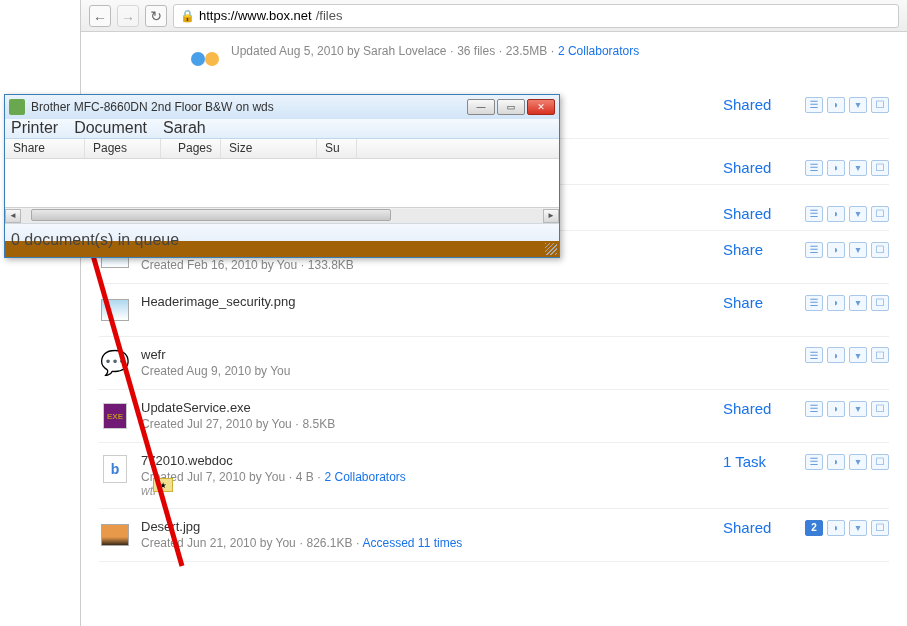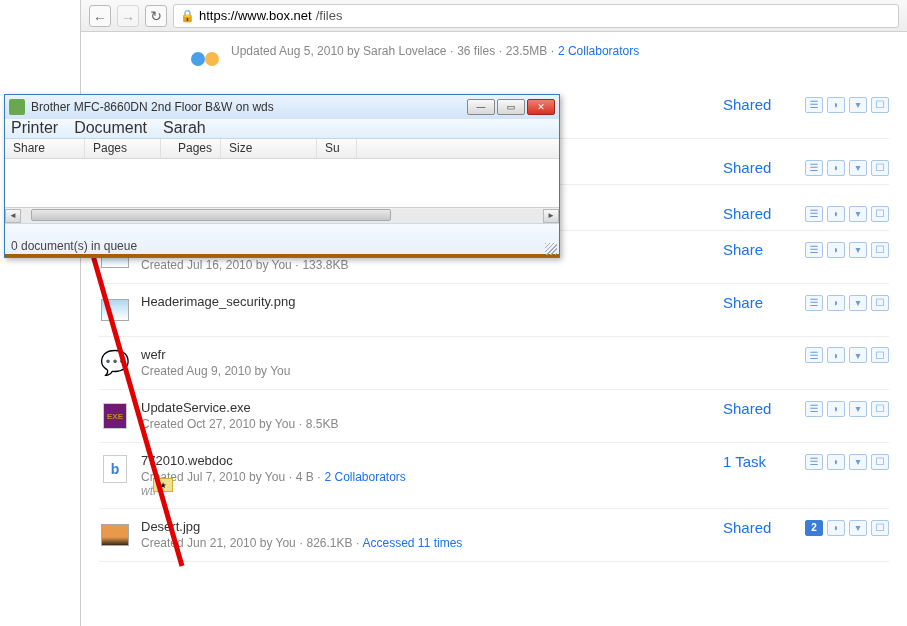--- a/index.html
+++ b/index.html
@@ -48,21 +48,21 @@
 .win-btn.close{background:linear-gradient(#f08070,#d83020);color:#fff;border-color:#a02818}
 .win-menubar{height:20px;background:linear-gradient(#f4f9fe,#e2eefb);display:flex;align-items:flex-start;padding:0 6px;gap:16px;font-size:16px;color:#333;border-bottom:1px solid #c0d8ee}
 .win-menu-item{cursor:pointer}
 .win-columns{height:20px;background:linear-gradient(#fcfcfc,#eeeeee);display:flex;font-size:12px;color:#333;border-bottom:1px solid #d8d8d8}
 .win-col{padding:2px 8px;border-right:1px solid #e0e0e0}
 .win-body{height:48px;background:#fff}
 .win-scrollbar{height:16px;background:#f0f0f0;display:flex;align-items:center;border-top:1px solid #d0d0d0}
 .scroll-arrow{width:16px;height:14px;background:linear-gradient(#f8f8f8,#d8d8d8);border:1px solid #b8b8b8;display:flex;align-items:center;justify-content:center;font-size:8px;color:#555}
 .scroll-track{flex:1;height:14px;background:#eaeaea;position:relative}
 .scroll-thumb{position:absolute;left:10px;top:0;width:360px;height:12px;background:linear-gradient(#e8e8e8,#c8c8c8);border:1px solid #aaa;border-radius:2px}
-.win-status{height:18px;background:linear-gradient(#f4f9fe,#e8f0fa);font-size:12px;color:#444;padding:15px 6px;border-top:1px solid #d0d8e0}
+.win-status{height:18px;background:linear-gradient(#f4f9fe,#e8f0fa);font-size:16px;color:#444;padding:7px 6px;border-top:1px solid #d0d8e0}
 .resize-grip{position:absolute;right:2px;bottom:2px;width:12px;height:12px;background:repeating-linear-gradient(135deg,#aaa 0 1px,transparent 1px 3px)}
 
 
 .arrow-svg{position:absolute;left:0;top:0;width:907px;height:626px;pointer-events:none;z-index:5}
 </style>
 </head>
 <body>
 
 <div class="browser">
   <div class="browser-toolbar">
@@ -134,21 +134,21 @@
             <div class="action-icon">☐</div>
           </div>
         </div>
       </div>
       <div class="file-row">
         <div class="file-icon">
           <div class="img-thumb2"></div>
         </div>
         <div class="file-details">
           <div class="file-name"><s style="text-decoration:line-through;text-decoration-color:transparent"></s>blue_enterprise_architect.png</div>
-          <div class="file-meta">Created Jul 16, 2010 by You  ·  133.8KB</div>
+          <div class="file-meta">Created Feb 16, 2010 by You  ·  133.8KB</div>
         </div>
         <div class="file-right">
           <div class="file-status">Share</div>
           <div class="file-actions">
             <div class="action-icon">☰</div>
             <div class="action-icon">◗</div>
             <div class="action-icon">▾</div>
             <div class="action-icon">☐</div>
           </div>
         </div>
@@ -187,21 +187,21 @@
             <div class="action-icon">☐</div>
           </div>
         </div>
       </div>
       <div class="file-row">
         <div class="file-icon">
           <div class="exe-icon">EXE</div>
         </div>
         <div class="file-details">
           <div class="file-name">UpdateService.exe</div>
-          <div class="file-meta">Created Oct 27, 2010 by You  ·  8.5KB</div>
+          <div class="file-meta">Created Jul 27, 2010 by You  ·  8.5KB</div>
         </div>
         <div class="file-right">
           <div class="file-status">Shared</div>
           <div class="file-actions">
             <div class="action-icon">☰</div>
             <div class="action-icon">◗</div>
             <div class="action-icon">▾</div>
             <div class="action-icon">☐</div>
           </div>
         </div>

